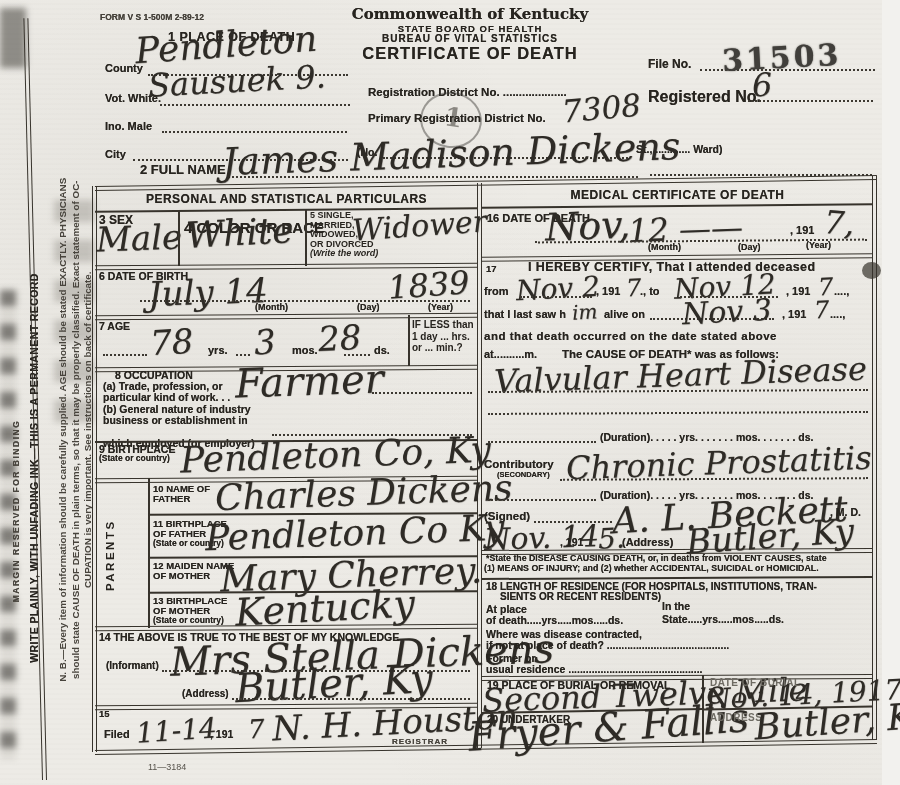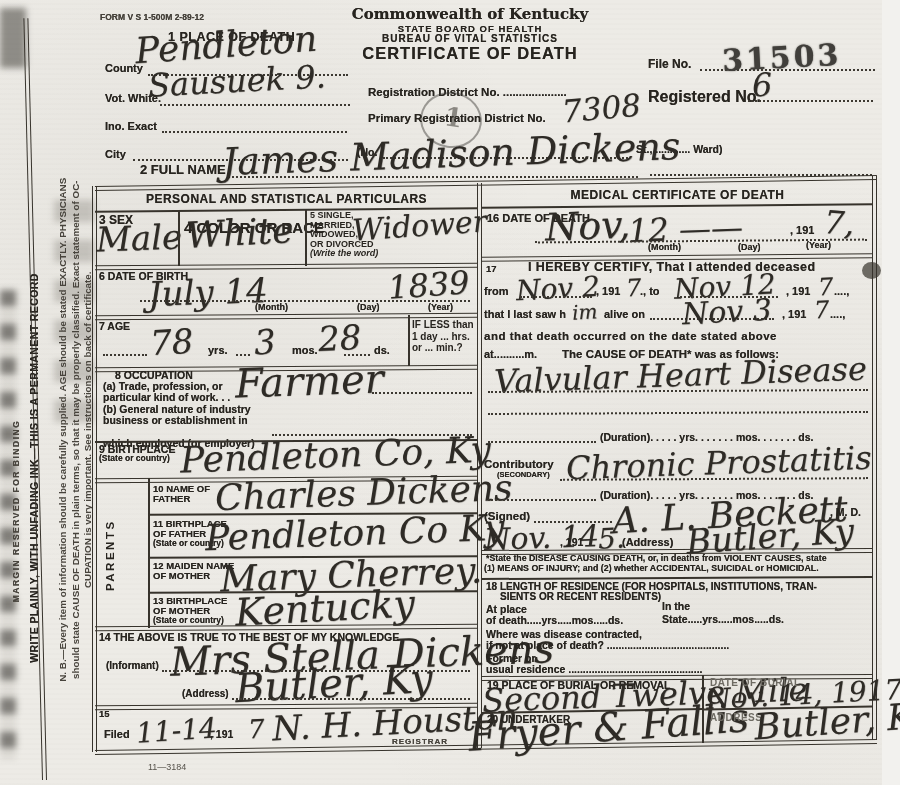--- a/index.html
+++ b/index.html
@@ -51,21 +51,21 @@
   <div class="pr ctr" style="left:330px;top:33px;width:280px;font-size:10px;letter-spacing:1px;">BUREAU OF VITAL STATISTICS</div>
   <div class="pr ctr" style="left:330px;top:44px;width:280px;font-size:16.5px;letter-spacing:1px;">CERTIFICATE OF DEATH</div>
 
   <div class="pr" style="left:168px;top:30px;font-size:12.5px;letter-spacing:.5px;">1 PLACE OF DEATH</div>
   <div class="pr" style="left:105px;top:62px;font-size:11px;">County</div>
   <div class="dots" style="left:148px;top:74px;width:200px;"></div>
   <div class="hw" style="left:135px;top:24px;font-size:36px;transform:rotate(-4deg);">Pendleton</div>
   <div class="pr" style="left:105px;top:92px;font-size:11px;">Vot. White.</div>
   <div class="dots" style="left:160px;top:104px;width:190px;"></div>
   <div class="hw" style="left:148px;top:62px;font-size:32px;">Sausuek 9.</div>
-  <div class="pr" style="left:105px;top:120px;font-size:11px;">Ino. Exact</div>
+  <div class="pr" style="left:105px;top:120px;font-size:11px;">Ino. Male</div>
   <div class="dots" style="left:162px;top:131px;width:185px;"></div>
   <div class="pr" style="left:105px;top:148px;font-size:11px;">City</div>
   <div class="dots" style="left:133px;top:159px;width:215px;"></div>
   <div class="pr" style="left:357px;top:146px;font-size:10.5px;">(No.</div>
   <div class="dots" style="left:383px;top:157px;width:245px;"></div>
   <div class="pr" style="left:636px;top:143px;font-size:10.5px;">St., ............ Ward)</div>
 
   <div class="pr" style="left:368px;top:86px;font-size:11.5px;">Registration District No. ....................</div>
   <div class="pr" style="left:368px;top:112px;font-size:11.5px;">Primary Registration District No.</div>
   <div class="hw" style="left:562px;top:90px;font-size:31px;transform:rotate(-5deg);">7308</div>

